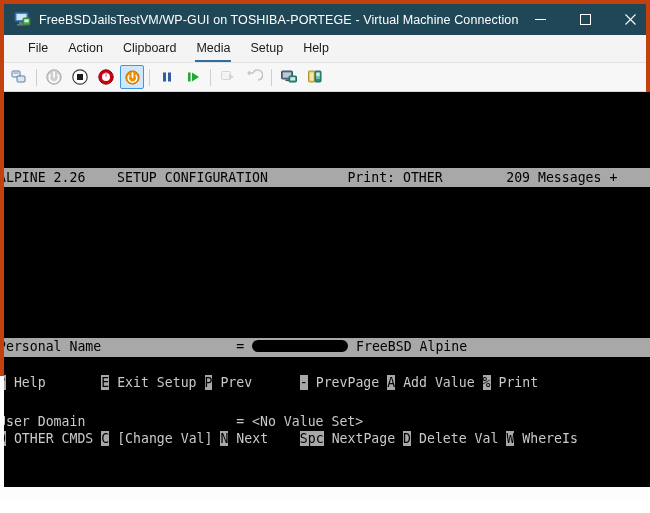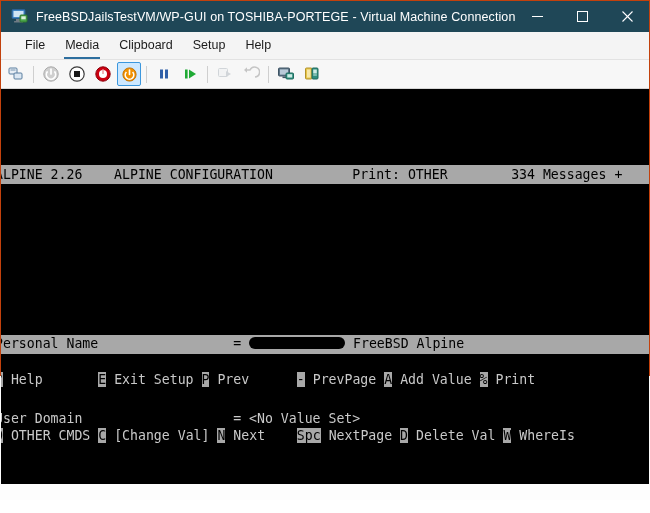--- a/index.html
+++ b/index.html
@@ -10,21 +10,21 @@
     -webkit-font-smoothing:antialiased;
   }
   #app{position:relative;width:650px;height:513px;background:#fdfdfd;}
 
   
   .behind-strip{position:absolute;left:0;bottom:0;width:650px;height:13px;background:#ffffff;}
   .behind-text{position:absolute;left:30px;bottom:0px;font-size:12px;color:#e8e8ea;letter-spacing:.5px;}
 
   
   .window{position:absolute;left:0;top:0;width:650px;height:376px;
-    background:#f0f0f0;border:1px solid #c2410c;box-sizing:border-box;}
+    background:#f0f0f0;border:4px solid #c2410c;box-sizing:border-box;}
 
   
   .titlebar{position:relative;height:31px;background:#1f4757;display:flex;align-items:center;}
   .tb-icon{width:17px;height:15px;margin-left:10px;margin-right:8px;position:relative;flex:none;}
   .tb-title{color:#ffffff;font-size:12.5px;white-space:nowrap;letter-spacing:.1px;}
   .tb-buttons{margin-left:auto;display:flex;height:31px;}
   .tb-btn{width:45px;height:31px;display:flex;align-items:center;justify-content:center;color:#fff;}
   .tb-btn svg{display:block;}
 
   
@@ -102,22 +102,23 @@
           <svg width="11" height="11" viewBox="0 0 11 11">
               <line x1="0.5" y1="0.5" x2="10.5" y2="10.5" stroke="#ffffff" stroke-width="1.1"></line>
               <line x1="10.5" y1="0.5" x2="0.5" y2="10.5" stroke="#ffffff" stroke-width="1.1"></line>
             </svg>
         </div>
       </div>
     </div>
 
     <div class="menubar">
       <div class="menu-item">File</div>
+      <div class="menu-item">Action</div>
+      <div class="menu-item">Clipboard</div>
       <div class="menu-item active">Media</div>
-      <div class="menu-item">Clipboard</div>
       <div class="menu-item">Setup</div>
       <div class="menu-item">Help</div>
     </div>
 
     <div class="toolbar">
       <div class="tbi">
         <svg width="18" height="18" viewBox="0 0 18 18">
           <rect x="2" y="3" width="8" height="6" rx="1" fill="#e8eef5" stroke="#5a7ea0"></rect>
           <rect x="7" y="8" width="8" height="6" rx="1" fill="#dce7f2" stroke="#5a7ea0"></rect>
           <line x1="3.5" y1="5" x2="8.5" y2="5" stroke="#5a7ea0" stroke-width="0.8"></line>
@@ -196,21 +197,21 @@
           <rect x="10.2" y="4.5" width="3.6" height="4" fill="#cdebe4"></rect>
           <rect x="10.2" y="9.5" width="3.6" height="1" fill="#cdebe4"></rect>
         </svg>
       </div>
     </div>
 
     <div class="term-wrap">
       <div class="term">
 
         
-        <div class="hdr"><span>ALPINE 2.26</span><span>    </span><span>ALPINE CONFIGURATION</span><span>          </span><span>Print:</span><span> </span><span>OTHER</span><span>        </span><span>334 Messages</span><span> </span><span>+</span></div>
+        <div class="hdr"><span>ALPINE 2.26</span><span>    </span><span>SETUP CONFIGURATION</span><span>          </span><span>Print:</span><span> </span><span>OTHER</span><span>        </span><span>209 Messages</span><span> </span><span>+</span></div>
 
         <div class="blank"></div>
 
         
         <div class="selrow"><span>Personal Name</span><span>                 = </span><span class="redact" style="width:96px"></span><span> </span><span>FreeBSD Alpine</span></div>
 
         <div class="row"><span>User Domain</span><span>                   = </span><span>&lt;No Value Set&gt;</span></div>
 
         
 

